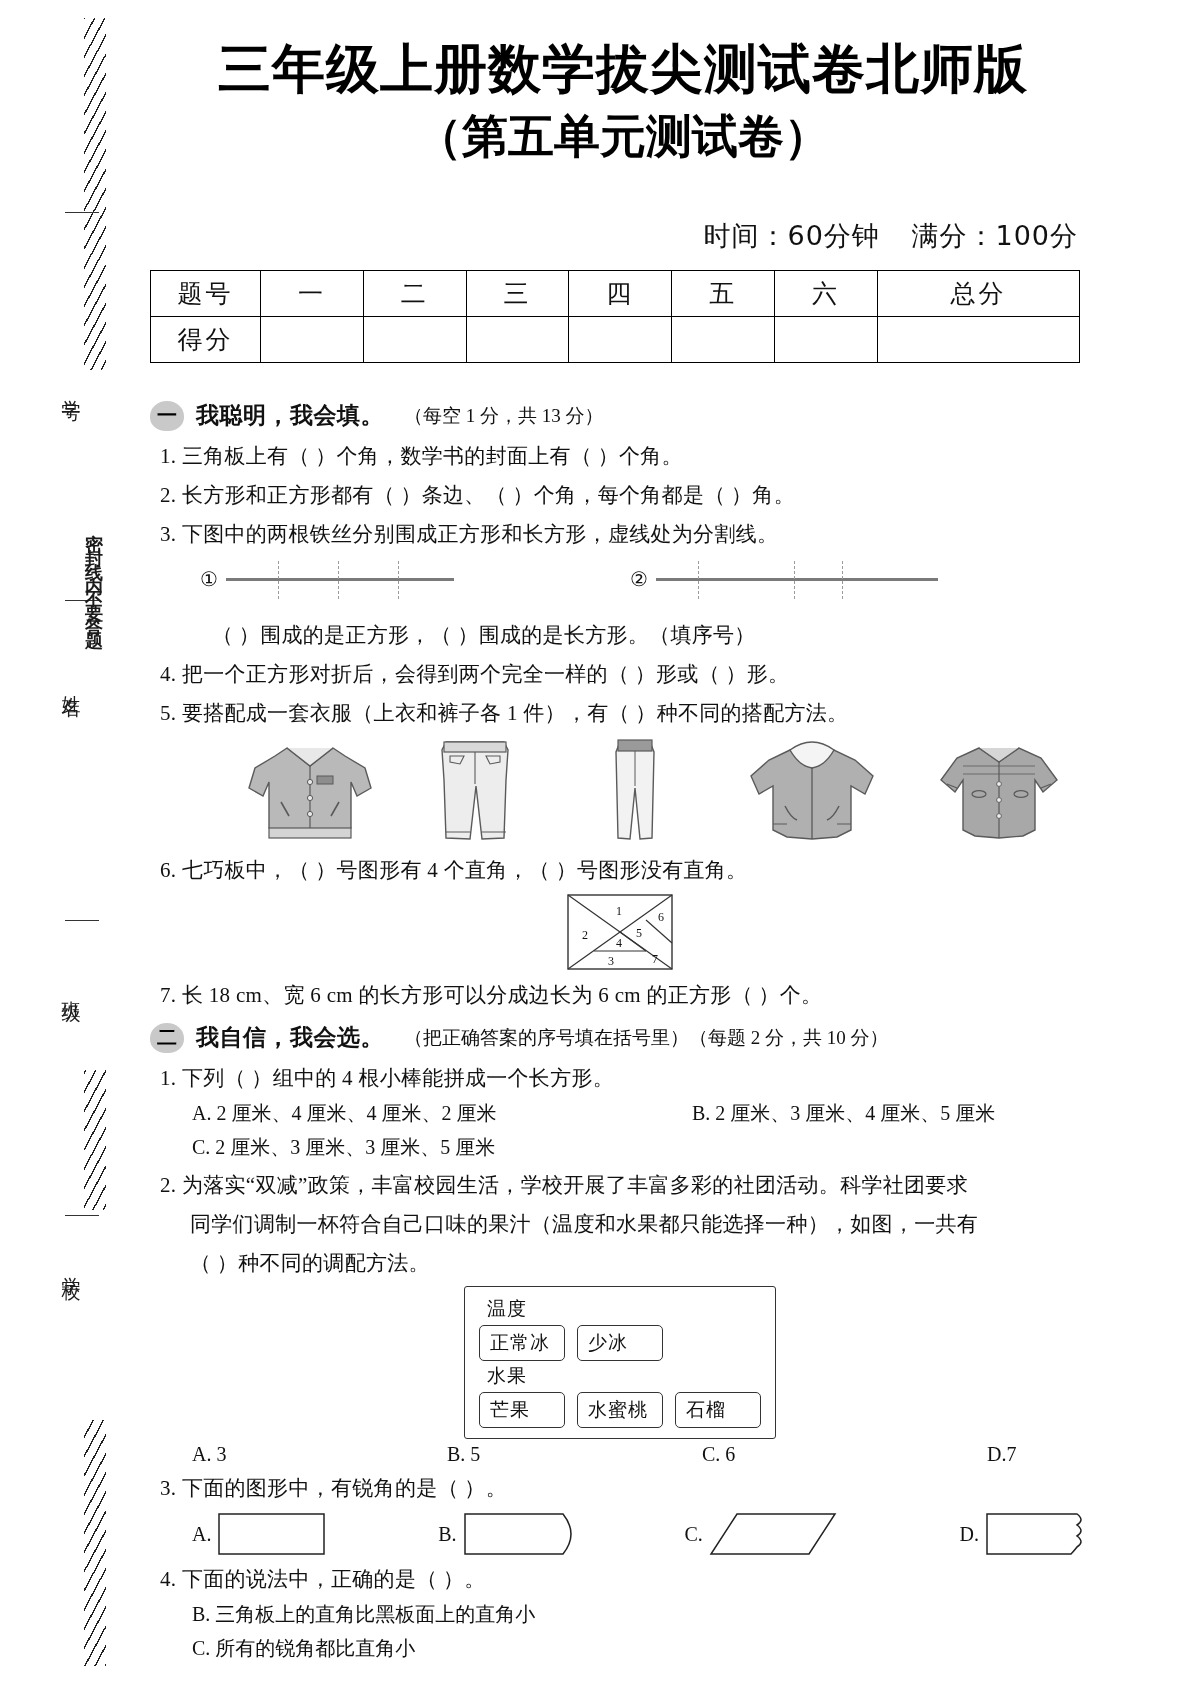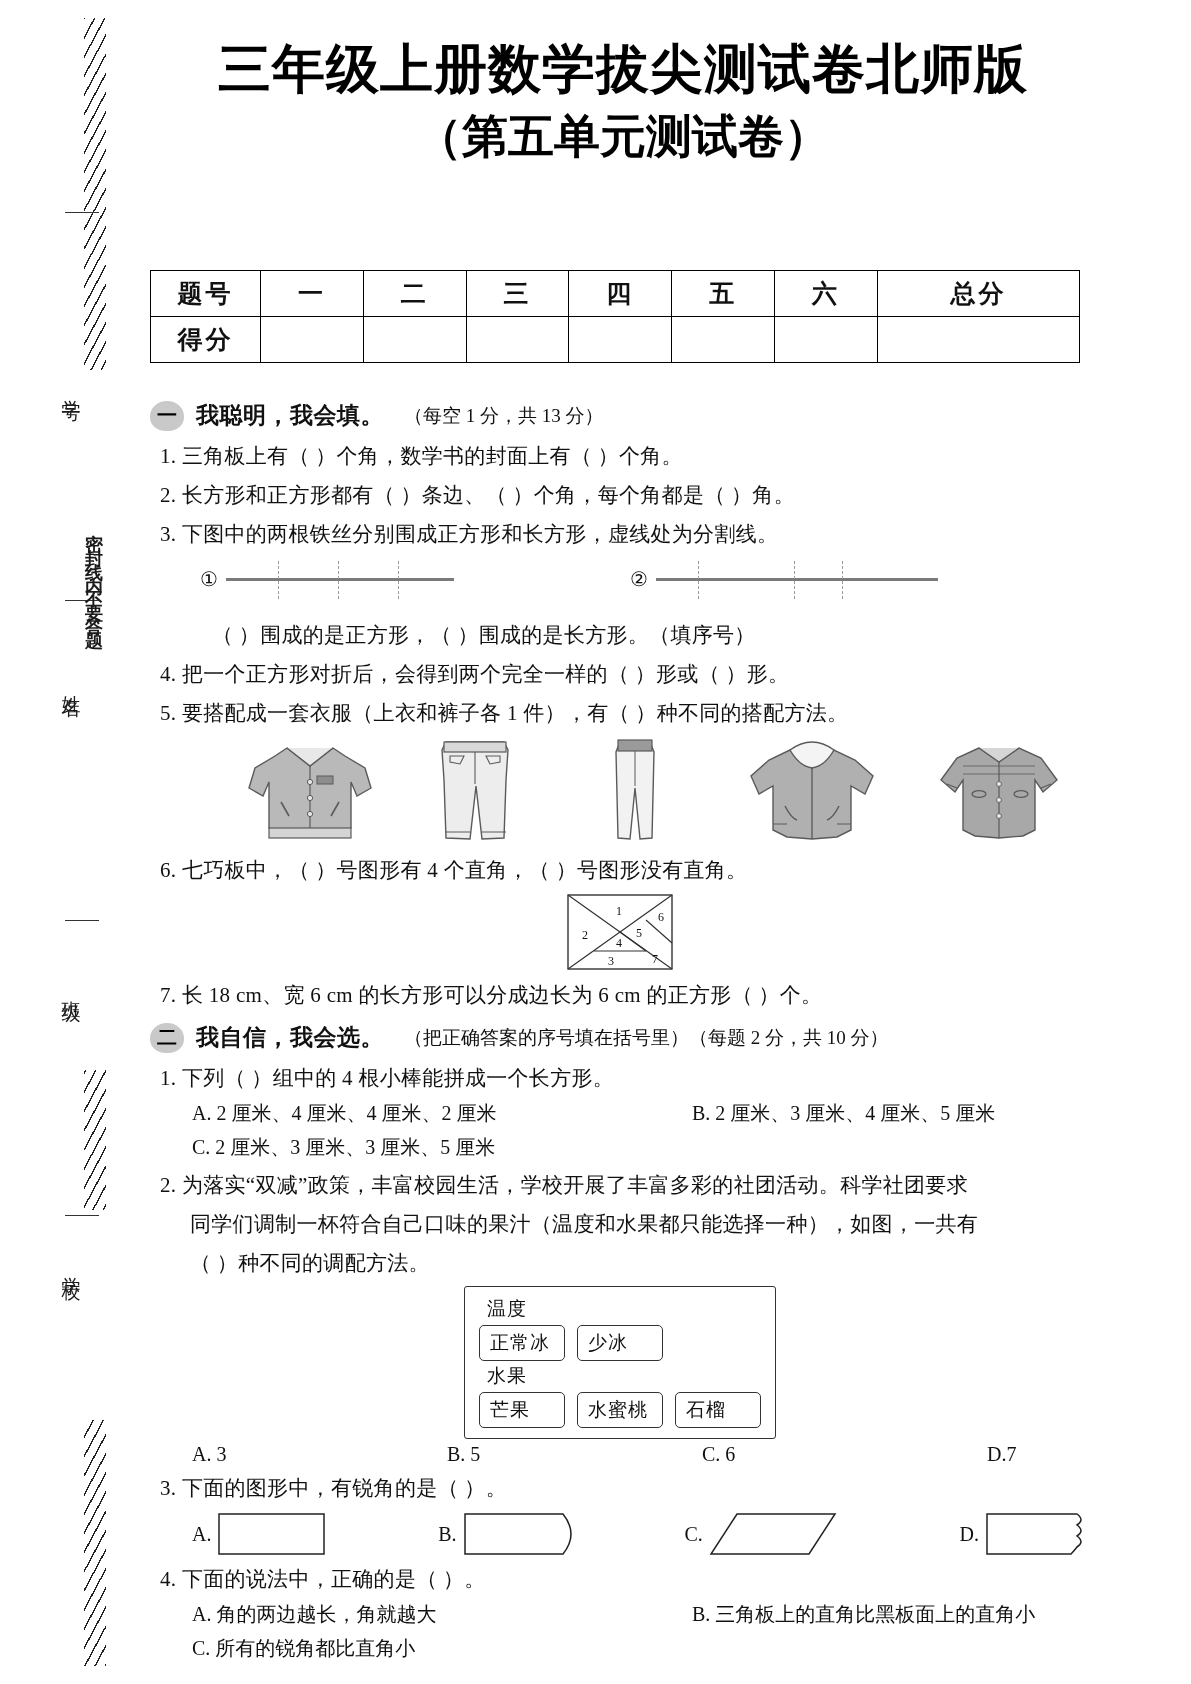--- a/index.html
+++ b/index.html
@@ -61,21 +61,21 @@
   .meta-line {
     position: absolute; left: 118px; top: 218px; width: 960px;
     text-align: right; font-size: 27px; letter-spacing: 1px;
     font-family: "DejaVu Sans", "Liberation Sans", sans-serif;
   }
   .meta-line span { margin-left: 22px; }
 
   
   .score-table {
     position: absolute; left: 150px; top: 270px;
-    width: 930px; border-collapse: collapse; font-weight: bold;
+    width: 930px; border-collapse: collapse;
   }
   .score-table td {
     border: 1.3px solid #000; height: 46px; text-align: center;
     font-size: 25px; letter-spacing: 3px;
     font-family: "Liberation Serif", serif;
   }
   .score-table td.lead { width: 110px; }
 
   
   .content { position: absolute; left: 150px; top: 390px; width: 940px; }
@@ -157,20 +157,24 @@
     <div class="bind-label" style="top:1262px;">学校</div>
 
     <div class="seal-col" style="top:520px;height:520px;">密封线内不要答题</div>
   </div>
 
   <div class="title-wrap">
     <div class="title-main">三年级上册数学拔尖测试卷北师版</div>
     <div class="title-sub">（第五单元测试卷）</div>
   </div>
 
+  <div class="meta-line">
+    <span>时间：60分钟</span>
+    <span>满分：100分</span>
+  </div>
 
   <table class="score-table">
     <tbody>
         <tr>
       <td class="lead">题号</td>
       <td>一</td>
       <td>二</td>
       <td>三</td>
       <td>四</td>
       <td>五</td>
@@ -365,21 +369,20 @@
       <div class="shape-cell">
         <span class="lbl">D.</span>
         <svg width="105" height="46" viewBox="0 0 105 46">
           <path d="M2 3 L92 3 q8 6 0 11 q8 6 0 11 q8 6 0 11 q-3 4 -6 7 L2 43 Z" fill="#fff" stroke="#222" stroke-width="1.5"></path>
         </svg>
       </div>
     </div>
 
     <div class="q">4. 下面的说法中，正确的是（      ）。</div>
     <div class="opts">
-      <div class="opt" style="width:500px;">A. 角的两边越长，角就越大</div>
       <div class="opt">B. 三角板上的直角比黑板面上的直角小</div>
     </div>
     <div class="opts">
       <div class="opt">C. 所有的锐角都比直角小</div>
     </div>
 
   </div>
 </div>
 
 </body></html>

